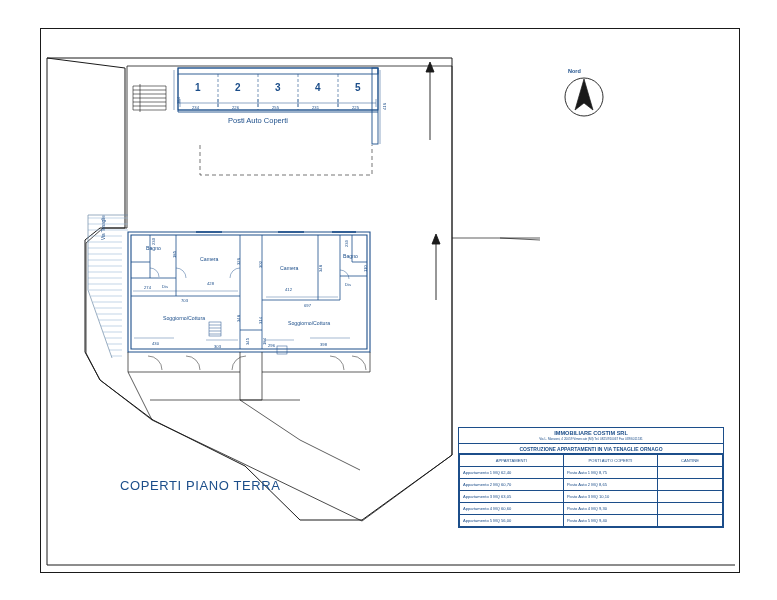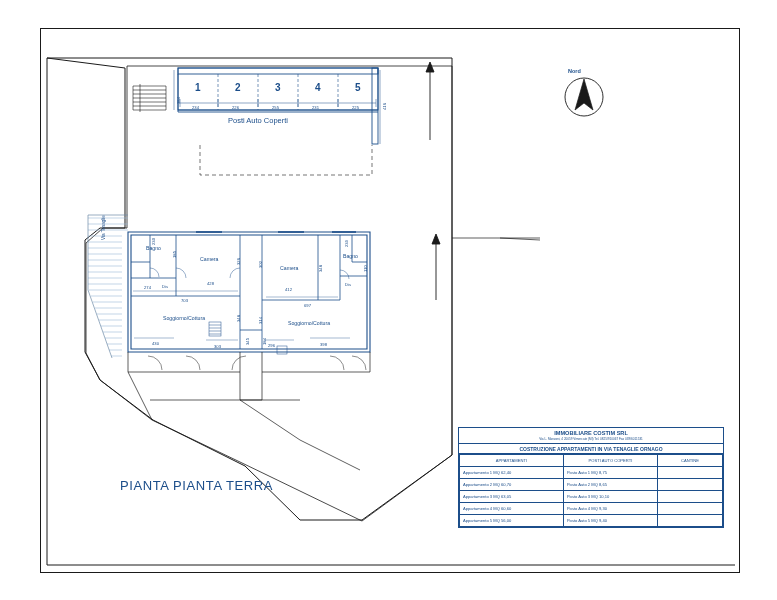--- a/index.html
+++ b/index.html
@@ -388,21 +388,21 @@
   <div class="dimv" style="left:236px; top:265px;">326</div>
   <div class="dimv" style="left:258px; top:268px;">302</div>
   <div class="dimv" style="left:318px; top:272px;">348</div>
   <div class="dimv" style="left:344px; top:247px;">239</div>
   <div class="dimv" style="left:363px; top:272px;">110</div>
   <div class="dimv" style="left:236px; top:322px;">348</div>
   <div class="dimv" style="left:258px; top:324px;">314</div>
   <div class="dimv" style="left:245px; top:345px;">345</div>
   <div class="dimv" style="left:262px; top:345px;">184</div>
 
-  <div class="title-main">PIANTA PIANTA TERRA</div>
+  <div class="title-main">COPERTI PIANO TERRA</div>
 
   <div class="tblock">
     <div class="tb-row">
       <div class="tb-company">IMMOBILIARE COSTIM SRL</div>
       <div class="tb-addr">Via L. Manzoni, 4 20059 Vimercate (MI) Tel. 0825/910067 Fax 039/6011531</div>
     </div>
     <div class="tb-row">
       <div class="tb-sub">COSTRUZIONE APPARTAMENTI IN VIA TENAGLIE ORNAGO</div>
     </div>
     <table class="grid">

